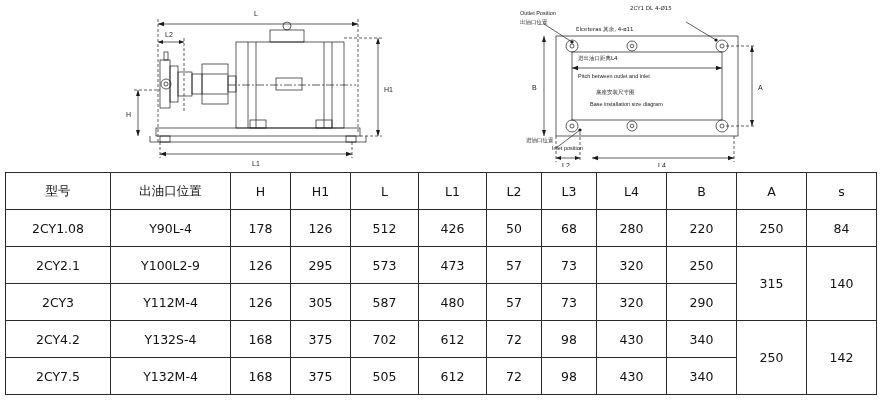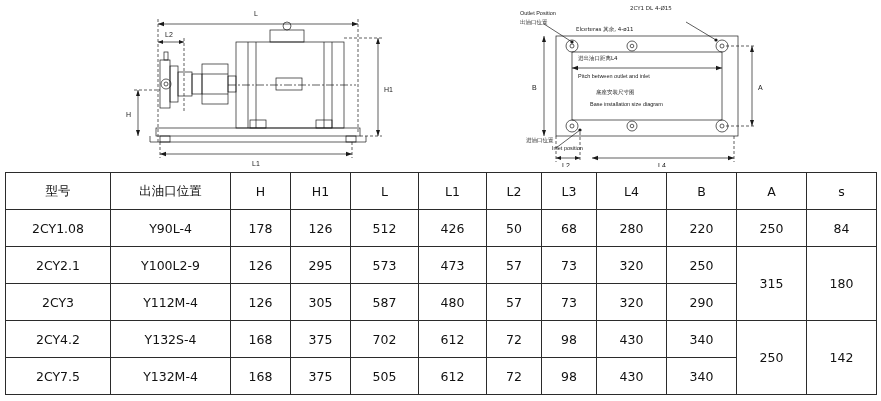--- a/index.html
+++ b/index.html
@@ -313,21 +313,21 @@
           <td>Y100L2-9</td>
           <td>126</td>
           <td>295</td>
           <td>573</td>
           <td>473</td>
           <td>57</td>
           <td>73</td>
           <td>320</td>
           <td>250</td>
           <td rowspan="2">315</td>
-          <td rowspan="2">180</td>
+          <td rowspan="2">140</td>
         </tr>
         <tr>
           <td>2CY3</td>
           <td>Y112M-4</td>
           <td>126</td>
           <td>305</td>
           <td>587</td>
           <td>480</td>
           <td>57</td>
           <td>73</td>

